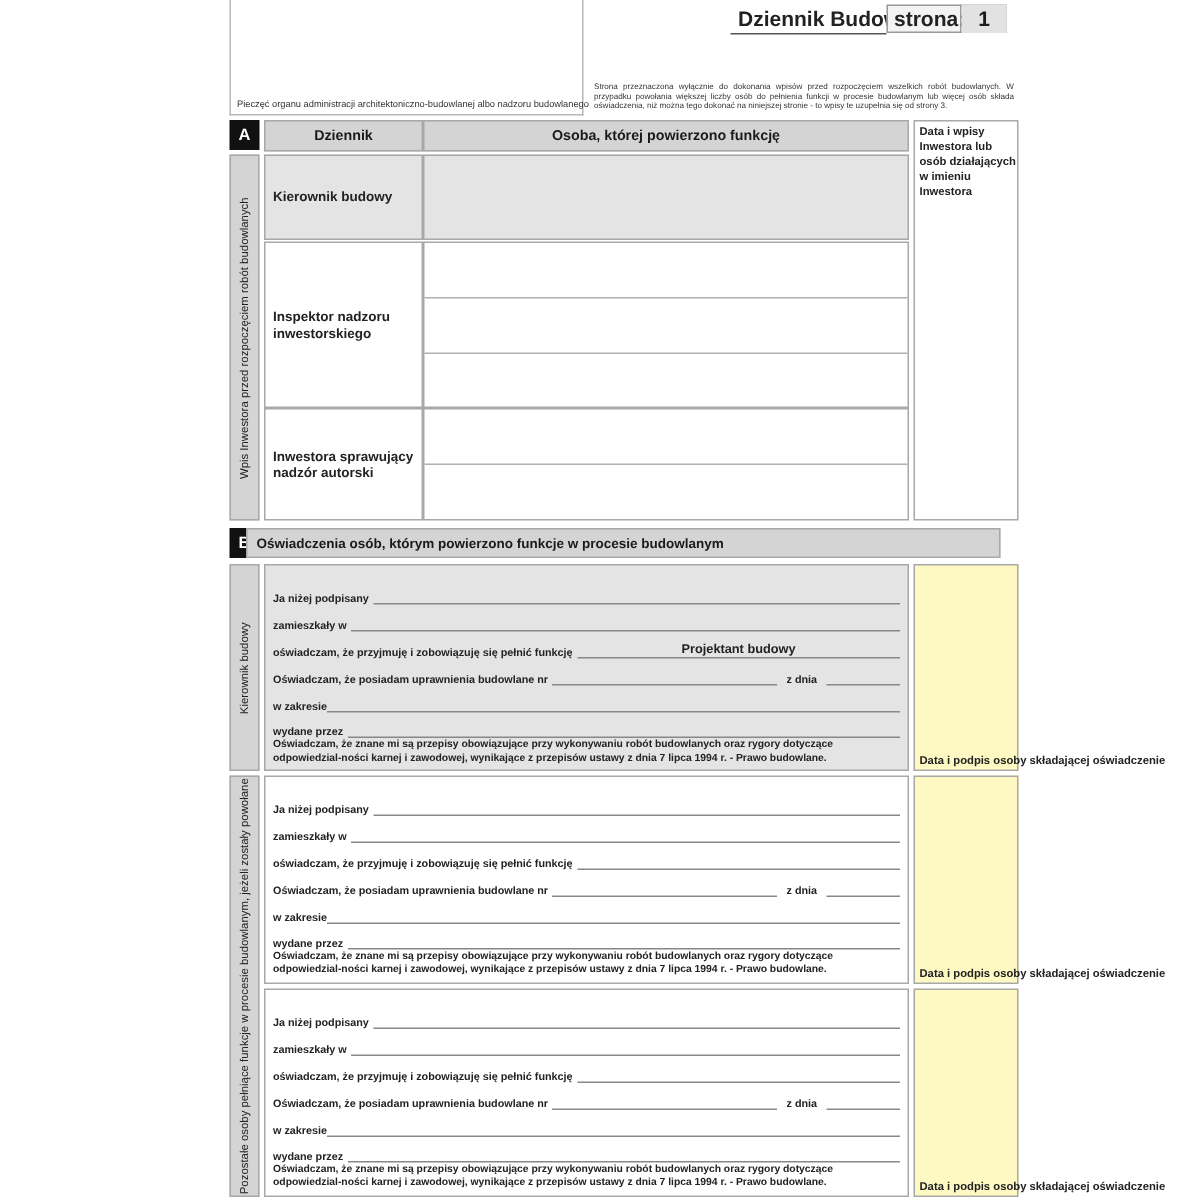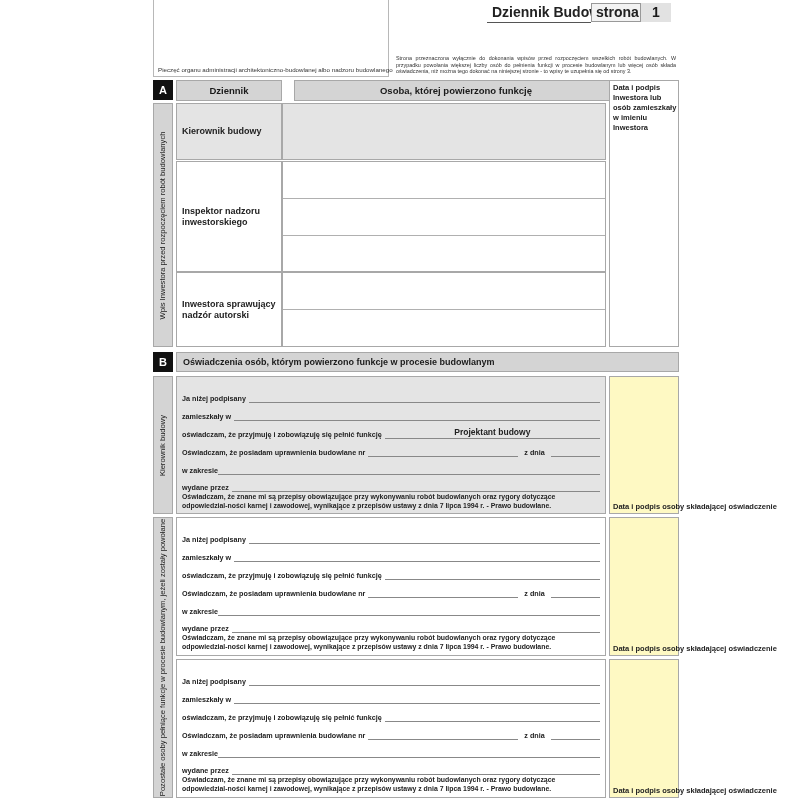--- a/index.html
+++ b/index.html
@@ -23,21 +23,21 @@
   .marker { background:#111; color:#fff; font-weight:bold; font-size:11px; text-align:center; }
   #marker-a { left:153px; top:80px; width:20px; height:20px; line-height:20px; }
   #marker-b { left:153px; top:352px; width:20px; height:20px; line-height:20px; }
 
   .grey { background:#d4d4d4; border:1px solid #a8a8a8; }
   .light { background:#e4e4e4; border:1px solid #a8a8a8; }
   .white { background:#fff; border:1px solid #a8a8a8; }
 
   
   #hdr-funkcja { left:176px; top:80px; width:106px; height:21px; font-size:9.5px; font-weight:bold; text-align:center; line-height:19px; }
-  #hdr-osoba { left:294px; top:80px; width:324px; height:21px; font-size:9.5px; font-weight:bold; text-align:center; line-height:19px; }
+  #hdr-osoba { left:282px; top:80px; width:324px; height:21px; font-size:9.5px; font-weight:bold; text-align:center; line-height:19px; }
 
   
   .side { display:flex; align-items:center; justify-content:center; }
   .vtext { transform:rotate(-90deg); white-space:nowrap; font-size:7.6px; color:#222; }
   #side-a { left:153px; top:103px; width:20px; height:244px; }
   #side-b1 { left:153px; top:376px; width:20px; height:138px; }
   #side-b2 { left:153px; top:517px; width:20px; height:281px; }
 
   
   #row-kb-f { left:176px; top:103px; width:106px; height:57px; }
@@ -46,21 +46,21 @@
   #row-in-v { left:282px; top:161px; width:324px; height:111px; }
   #row-pr-f { left:176px; top:272px; width:106px; height:75px; background:#fff; border:1px solid #a8a8a8; }
   #row-pr-v { left:282px; top:272px; width:324px; height:75px; }
   .fn-label { position:absolute; left:5px; font-size:9px; font-weight:bold; line-height:11px; color:#222; }
   .hline { position:absolute; left:0; right:0; height:1px; background:#b0b0b0; }
 
   #sig-a { left:609px; top:80px; width:70px; height:267px; border:1px solid #a8a8a8; background:#fff; }
   #sig-a-text { left:613px; top:83px; width:65px; font-size:7.5px; font-weight:bold; line-height:9.9px; color:#222; }
 
   
-  #hdr-b { left:176px; top:352px; width:503px; height:20px; font-size:9px; font-weight:bold; line-height:19px; padding-left:6px; }
+  #hdr-b { left:164px; top:352px; width:503px; height:20px; font-size:9px; font-weight:bold; line-height:19px; padding-left:6px; }
 
   
   .decl { left:176px; width:430px; border:1px solid #a8a8a8; }
   #decl-1 { top:376px; height:138px; background:#e4e4e4; }
   #decl-2 { top:517px; height:139px; background:#fff; }
   #decl-3 { top:659px; height:139px; background:#fff; }
   .sigcol { left:609px; width:70px; border:1px solid #a8a8a8; background:#fef9c3; }
   #sig-1 { top:376px; height:138px; }
   #sig-2 { top:517px; height:139px; }
   #sig-3 { top:659px; height:139px; }
@@ -113,21 +113,21 @@
 
 <div class="abs" id="row-pr-f">
   <span class="fn-label" style="top:26px; width:100px;">Inwestora sprawujący nadzór autorski</span>
 </div>
 <div class="abs white" id="row-pr-v">
   <div class="hline" style="top:36px;"></div>
   <span></span>
 </div>
 
 <div class="abs" id="sig-a"></div>
-<div class="abs" id="sig-a-text">Data i podpis Inwestora lub osób zamieszkały w imieniu Inwestora</div>
+<div class="abs" id="sig-a-text">Data i wpisy Inwestora lub osób działających w imieniu Inwestora</div>
 
 <div class="abs marker" id="marker-b">B</div>
 <div class="abs grey" id="hdr-b">Oświadczenia osób, którym powierzono funkcje w procesie budowlanym</div>
 
 <div class="abs grey side" id="side-b1">
   <span class="vtext">Kierownik budowy</span>
 </div>
 <div class="abs grey side" id="side-b2">
   <span class="vtext">Pozostałe osoby pełniące funkcje w procesie budowlanym, jeżeli zostały powołane</span>
 </div>

